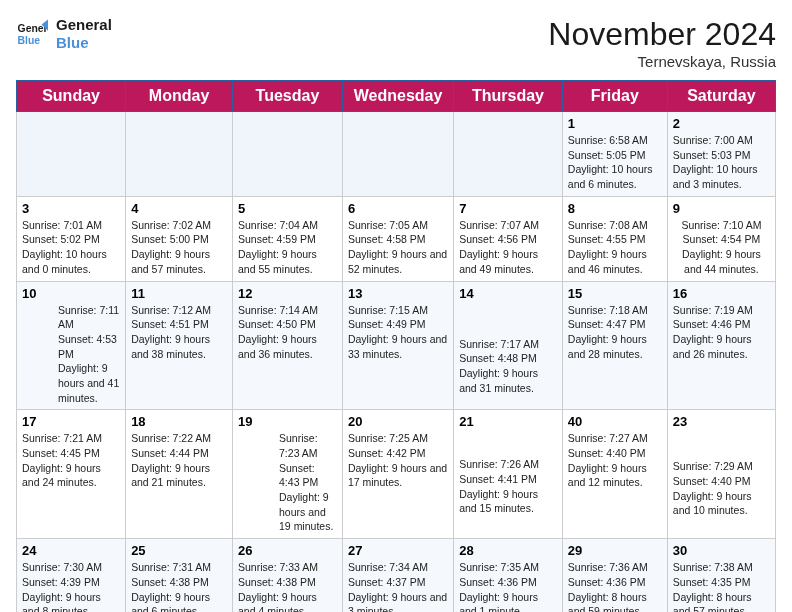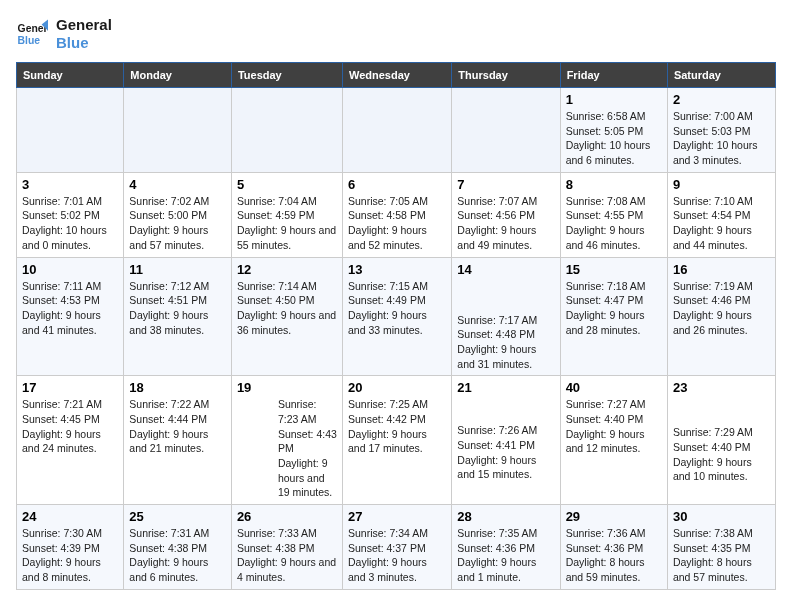--- a/index.html
+++ b/index.html
@@ -36,26 +36,26 @@
     .location {
       font-size: 15px;
       color: #333;
     }
     table {
       width: 100%;
       border-collapse: collapse;
       font-size: 11px;
     }
     thead tr th {
-      background: #404040;
+      background: #be185d;
       color: #fff;
       font-weight: bold;
-      text-align: left;
+      text-align: center;
       padding: 6px 6px;
-      font-size: 11px;
+      font-size: 16px;
       border: 1px solid #2a5fa0;
     }
     tbody tr td {
       vertical-align: top;
       padding: 4px 5px;
       border: 1px solid #ccc;
       height: 80px;
       width: 113px;
     }
     tbody tr:nth-child(odd) td {
@@ -89,20 +89,24 @@
       <text x="2" y="32" font-size="13" font-weight="bold" fill="#4a90d9">Blue</text>
       <polygon points="32,8 40,2 40,16" fill="#4a90d9"></polygon>
     </svg>
     <div style="display:flex;flex-direction:column;margin-left:4px;">
       <span style="font-size:15px;font-weight:bold;line-height:1.2;">
         <span style="color:#1a1a1a;">General</span><br>
         <span style="color:#4a90d9;">Blue</span>
       </span>
     </div>
   </div>
+  <div class="title-block">
+    <div class="month-title">November 2024</div>
+    <div class="location">Ternevskaya, Russia</div>
+  </div>
 </div>
 
 <table>
   <thead>
     <tr id="header-row">
         <th>Sunday</th>
         <th>Monday</th>
         <th>Tuesday</th>
         <th>Wednesday</th>
         <th>Thursday</th>
@@ -162,29 +166,29 @@
 Daylight: 9 hours and 49 minutes.</div>
         </td>
         <td>
           <span class="day-num">8</span>
           <div class="day-info" style="white-space: pre-line;">Sunrise: 7:08 AM
 Sunset: 4:55 PM
 Daylight: 9 hours and 46 minutes.</div>
         </td>
         <td>
           <span class="day-num">9</span>
-          <div class="day-info" style="white-space: pre-line;">Sunrise: 7:10 AM
+          <div class="day-info" style="white-space: pre-line; text-align: center;">Sunrise: 7:10 AM
 Sunset: 4:54 PM
 Daylight: 9 hours and 44 minutes.</div>
         </td>
       </tr>
       <tr>
         <td>
           <span class="day-num">10</span>
-          <div class="day-info" style="white-space: pre-line;">Sunrise: 7:11 AM
+          <div class="day-info" style="white-space: pre-line; margin-left: 36px;">Sunrise: 7:11 AM
 Sunset: 4:53 PM
 Daylight: 9 hours and 41 minutes.</div>
         </td>
         <td>
           <span class="day-num">11</span>
           <div class="day-info" style="white-space: pre-line;">Sunrise: 7:12 AM
 Sunset: 4:51 PM
 Daylight: 9 hours and 38 minutes.</div>
         </td>
         <td>

